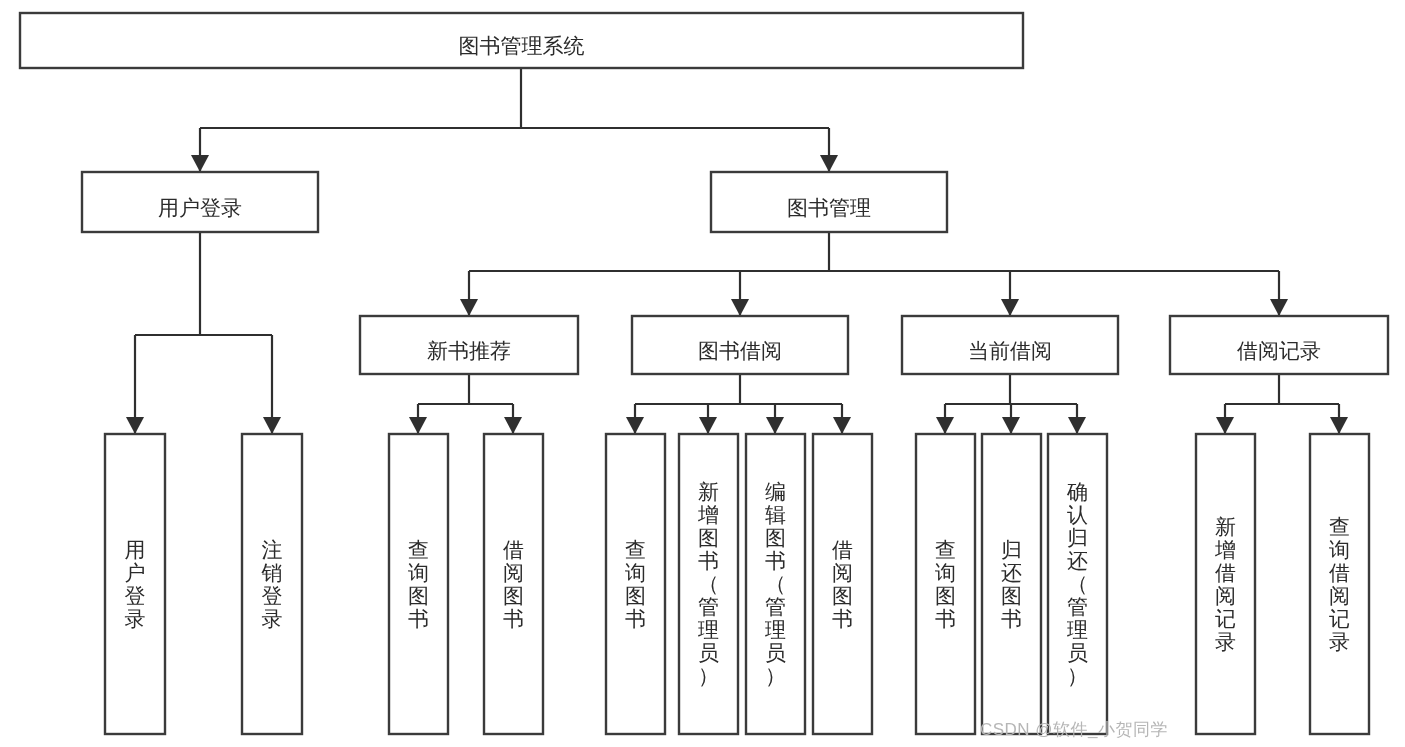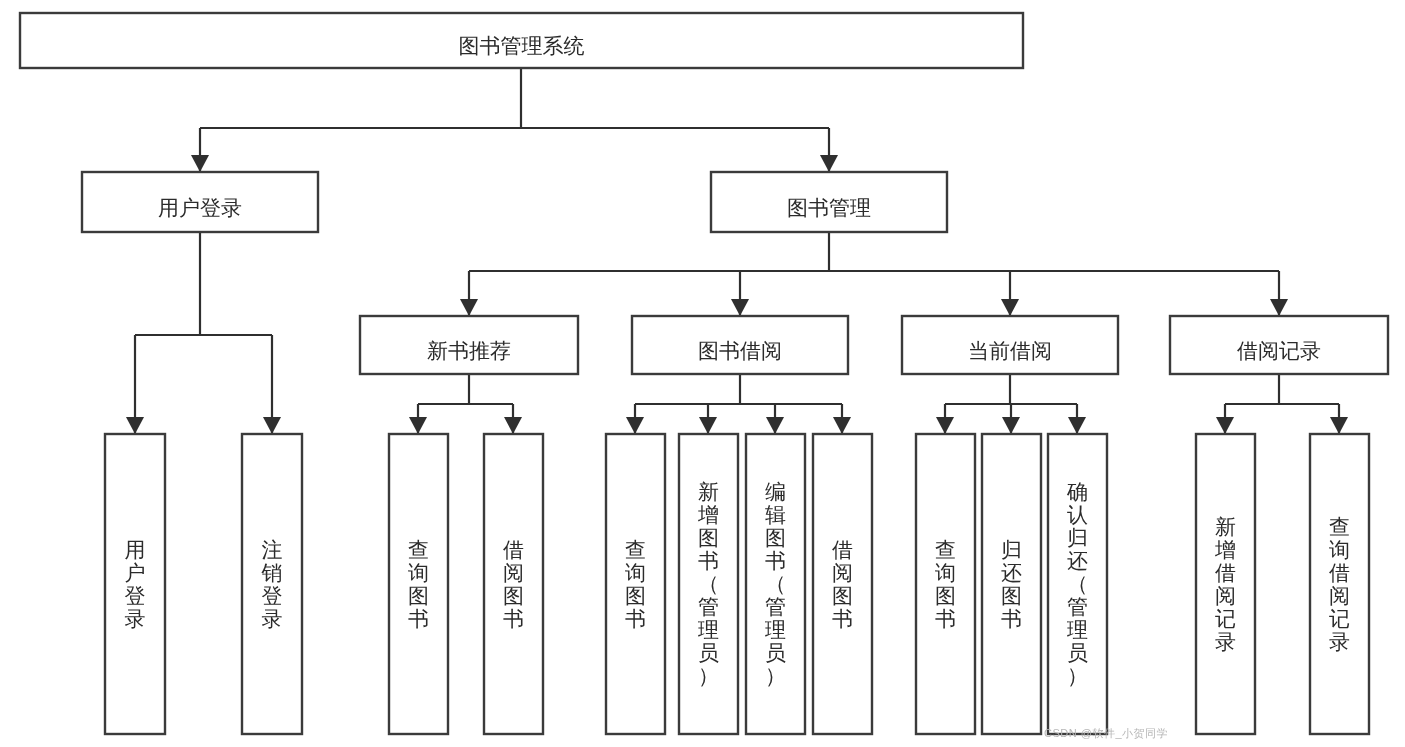--- a/index.html
+++ b/index.html
@@ -47,21 +47,21 @@
   }
   .arrow-head {
     fill: #2f2f2f;
     stroke: none;
   }
   .watermark {
     position: absolute;
     right: 8px;
     bottom: 6px;
     font-family: "Liberation Sans", "DejaVu Sans", sans-serif;
-    font-size: 11px;
+    font-size: 17px;
     color: #b6b6b6;
     letter-spacing: 0.5px;
     white-space: nowrap;
     user-select: none;
   }
 </style>
 </head>
 <body>
 
 <div id="diagram-root">

